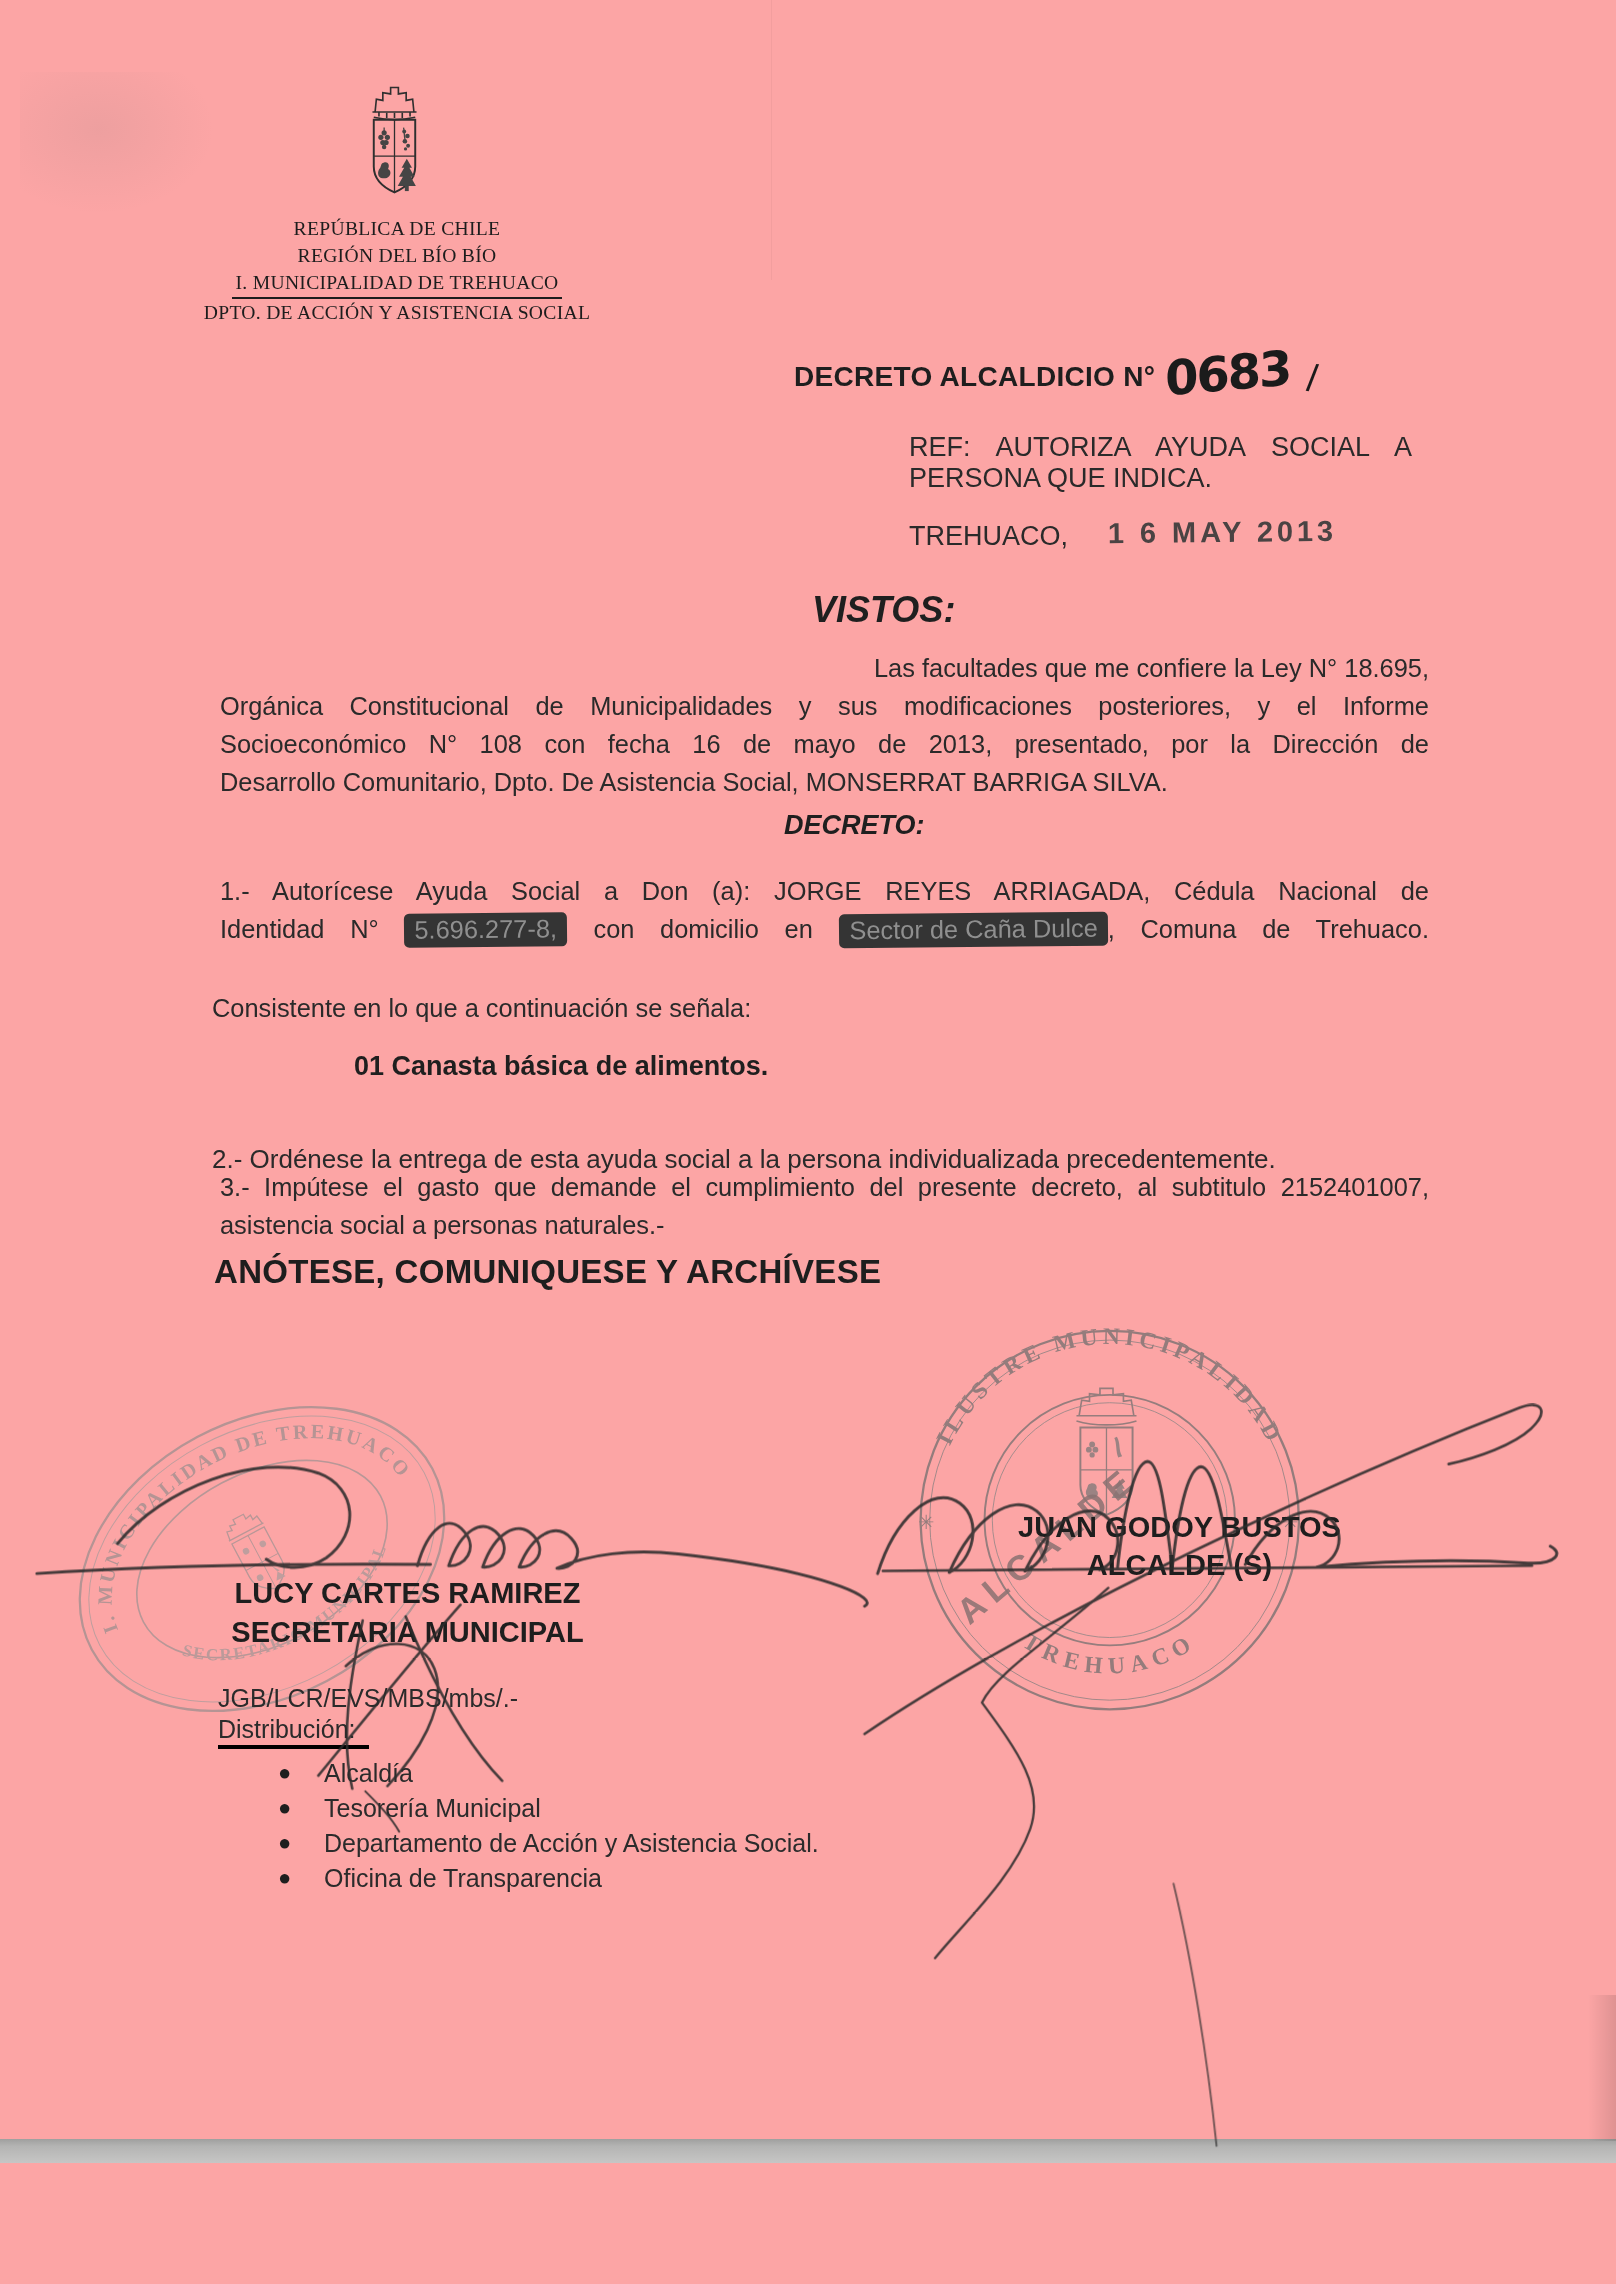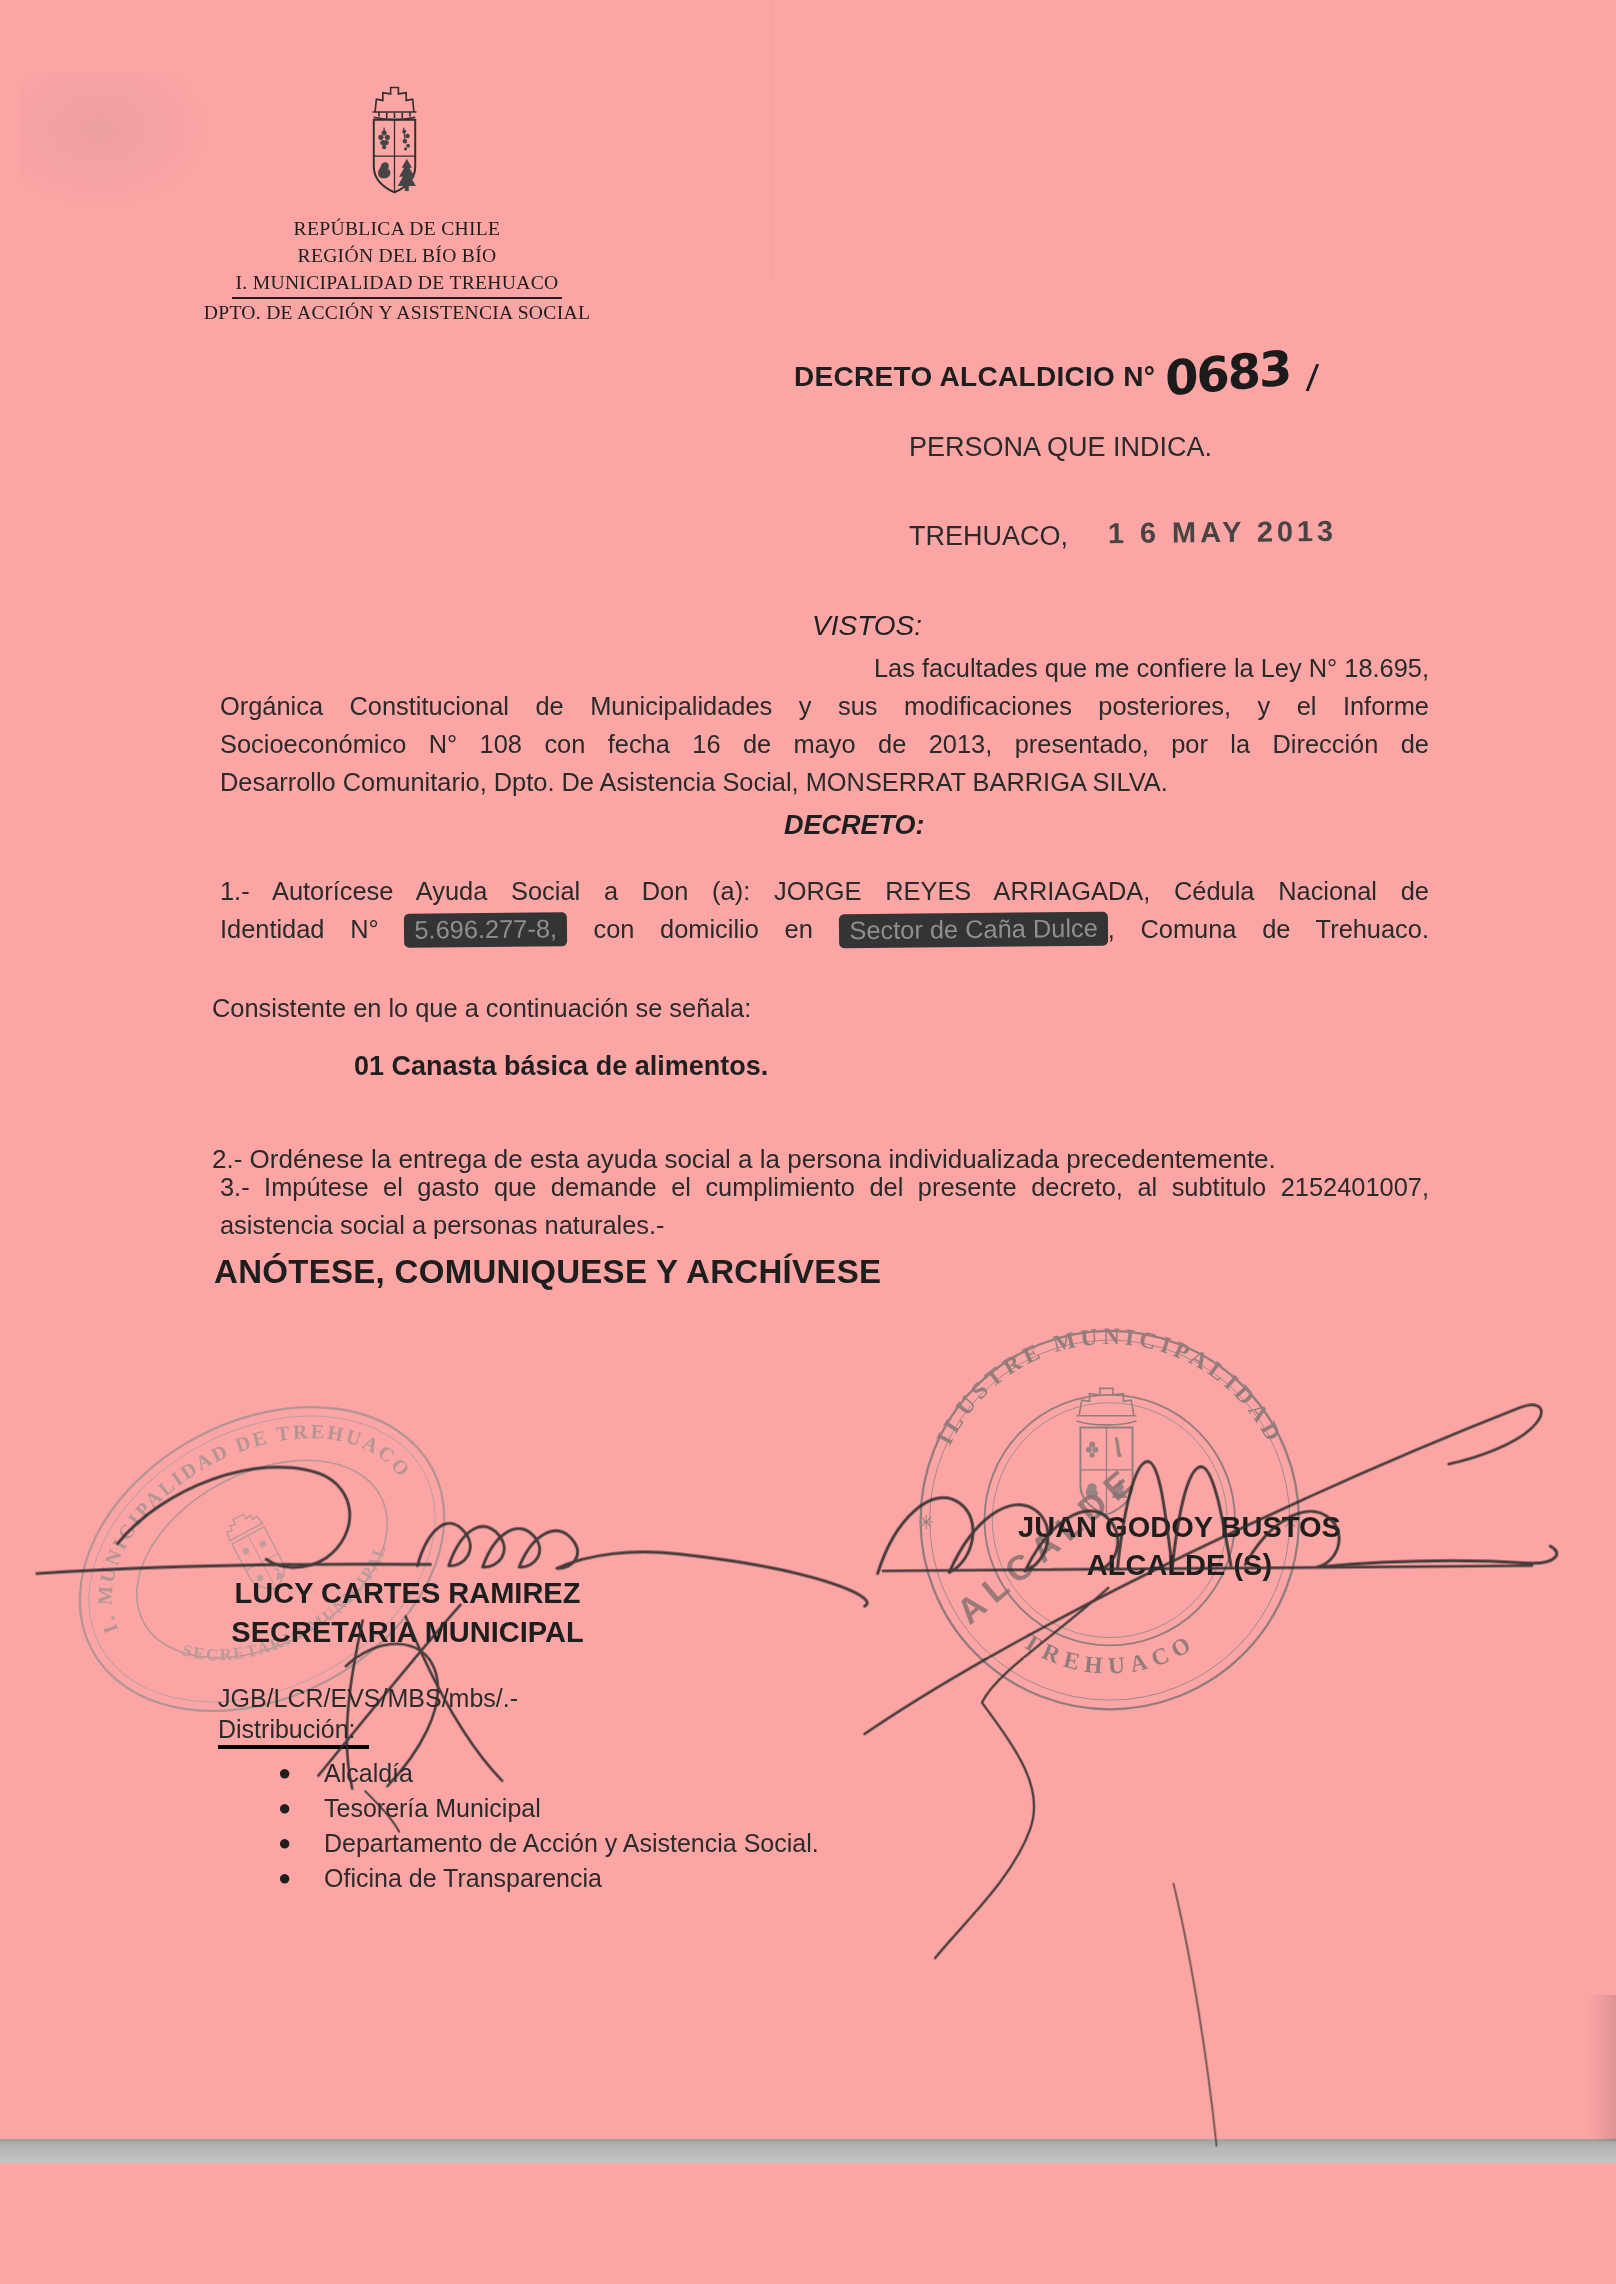--- a/index.html
+++ b/index.html
@@ -27,21 +27,21 @@
   .hand-number{display:inline-block;font-family:"DejaVu Sans",sans-serif;font-size:48px;font-weight:600;
     color:#1b1b1b;transform:rotate(-5deg) skewX(-4deg);letter-spacing:-2px;vertical-align:-3.9px;margin-left:6.5px;line-height:0;}
   .hand-slash{display:inline-block;font-size:38px;color:#1b1b1b;margin-left:14.3px;vertical-align:-5.2px;transform:rotate(6deg);}
   
   .ref-block{left:909px;top:432px;width:503px;font-size:27px;line-height:31px;color:#2a2a2a;}
   .just{text-align:justify;text-align-last:justify;}
   .place-label{left:909px;top:521px;font-size:27px;color:#2a2a2a;}
   .date-stamp{left:1108px;top:516px;font-size:29px;font-weight:bold;letter-spacing:3.9px;
     color:#3b3b3b;transform:rotate(-0.6deg);opacity:0.92;}
   
-  .vistos-h{left:812px;top:610px;font-size:28px;font-weight:normal;font-style:italic;color:#1f1f1f;}
+  .vistos-h{left:812px;top:589px;font-size:36px;font-weight:bold;font-style:italic;color:#1f1f1f;}
   .decreto-h{left:784px;top:810px;font-size:27px;font-weight:bold;font-style:italic;color:#1f1f1f;}
   
   .body-block{font-size:25.4px;line-height:38px;color:#2a2a2a;width:1209px;left:220px;}
   .body-block .line{display:block;height:38px;white-space:nowrap;}
   .body-block .line.just{white-space:normal;}
   .vistos-p{top:649px;}
   .item1{top:872px;}
   .consistente{left:212px;top:994px;font-size:25.4px;color:#2a2a2a;}
   .benefit{left:354px;top:1051px;font-size:27px;font-weight:bold;color:#1f1f1f;text-align:right;}
   .item2{left:212px;top:1108px;font-size:26px;color:#2a2a2a;margin-top:36px;}
@@ -110,20 +110,21 @@
     <div>DPTO. DE ACCIÓN Y ASISTENCIA SOCIAL</div>
   </div>
 
   <div class="abs title-row z4">
     <span class="title-label">DECRETO ALCALDICIO N°</span>
     <span class="hand-number">0683</span>
     <span class="hand-slash">/</span>
   </div>
 
   <div class="abs ref-block z4">
+    <div class="just">REF: AUTORIZA AYUDA SOCIAL A</div>
     <div>PERSONA QUE INDICA.</div>
   </div>
   <div class="abs place-label z4">TREHUACO,</div>
   <div class="abs date-stamp z4">1 6 MAY 2013</div>
 
   <div class="abs vistos-h z4">VISTOS:</div>
   <div class="abs body-block vistos-p z4">
     <div class="line alignr">Las facultades que me confiere la Ley N° 18.695,</div>
     <div class="line just">Orgánica Constitucional de Municipalidades y sus modificaciones posteriores, y el Informe</div>
     <div class="line just">Socioeconómico N° 108 con fecha 16 de mayo de 2013, presentado, por la Dirección de</div>

